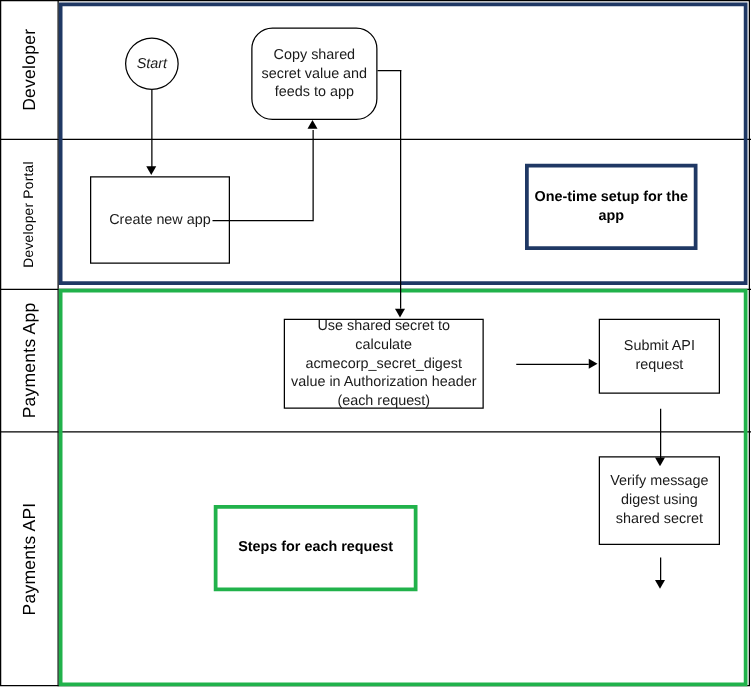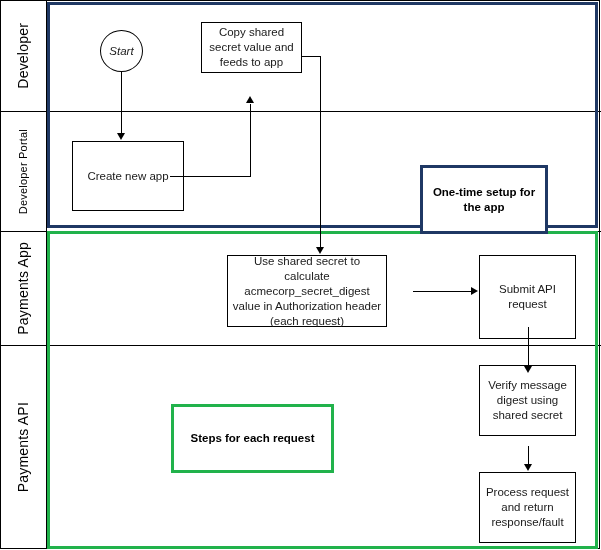--- a/index.html
+++ b/index.html
@@ -167,51 +167,48 @@
   <div class="lane-sep" style="top:345px;"></div>
 
   <div class="group-box group-setup" style="left:47px; top:2px; width:551px; height:226px;"></div>
 
   <div class="group-box group-request" style="left:47px; top:231px; width:551px; height:318px;"></div>
 
   <div class="node-start" style="left:100px; top:30px; width:43px; height:42px;">
     <span>Start</span>
   </div>
 
-  <div class="node" style="left:201px; top:22px; width:101px; height:51px;">
+  <div class="node" style="left:201px; top:22px; width:101px; height:74px;border-radius:17px;">
     <span>Copy shared secret value and feeds to app</span>
   </div>
 
   <div class="node" style="left:72px; top:141px; width:112px; height:70px;">
     <span>Create new app</span>
   </div>
 
-  <div class="legend-box legend-setup" style="left:420px; top:131px; width:128px; height:69px;margin-top:34px;">
+  <div class="legend-box legend-setup" style="left:420px; top:131px; width:138px; height:69px;">
     <span>One-time setup for the app</span>
   </div>
 
   <div class="node" style="left:227px; top:255px; width:160px; height:72px;">
     <span>Use shared secret to calculate acmecorp_secret_digest value in Authorization header (each request)</span>
   </div>
 
-  <div class="node" style="left:479px; top:255px; width:97px; height:84px;">
+  <div class="node" style="left:479px; top:255px; width:97px; height:60px;">
     <span>Submit API request</span>
   </div>
 
   <div class="legend-box legend-request" style="left:171px; top:404px; width:163px; height:69px;">
     <span>Steps for each request</span>
   </div>
 
   <div class="node" style="left:479px; top:365px; width:97px; height:71px;">
     <span>Verify message digest using shared secret</span>
   </div>
 
-  <div class="node" style="left:479px; top:472px; width:97px; height:71px;">
-    <span>Process request and return response/fault</span>
-  </div>
 
   <div class="conn-v" style="left:121px; top:72px; height:62px;"></div>
   <div class="arrow-down" style="left:117px; top:133px;"></div>
 
   <div class="conn-h" style="left:170px; top:176px; width:81px;"></div>
   <div class="conn-v" style="left:250px; top:104px; height:72px;"></div>
   <div class="arrow-up" style="left:246px; top:96px;"></div>
 
   <div class="conn-h" style="left:302px; top:56px; width:19px;"></div>
   <div class="conn-v" style="left:320px; top:56px; height:191px;"></div>

